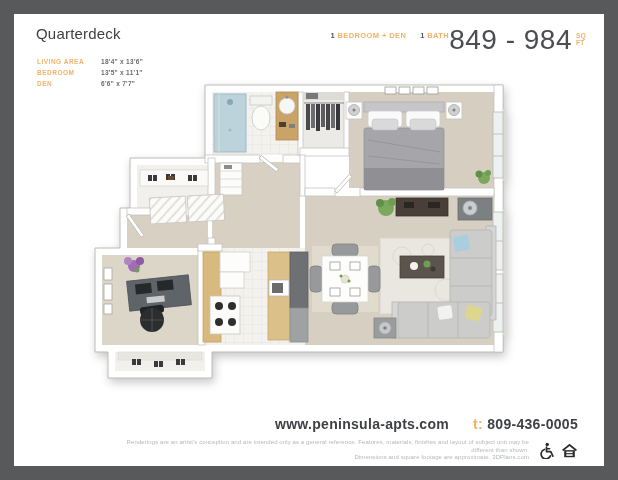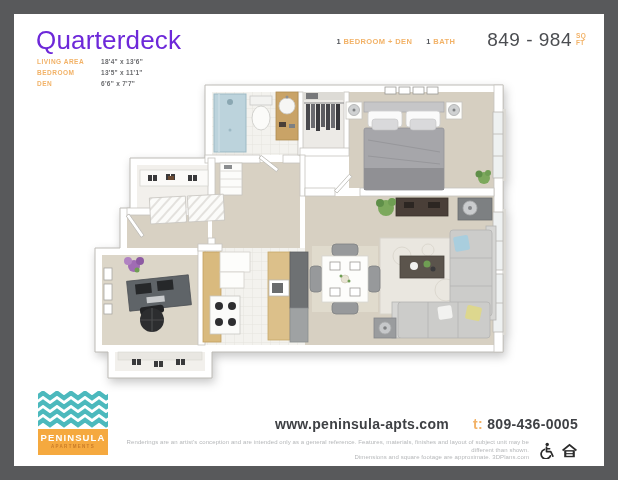--- a/index.html
+++ b/index.html
@@ -8,35 +8,35 @@
     background:#58595b;
     font-family:"Liberation Sans", sans-serif;
   }
   .page{
     position:absolute;left:14px;top:14px;width:590px;height:452px;
     background:#ffffff;
   }
   
   .title{
     position:absolute;left:22px;top:11px;
-    font-size:26px;font-weight:400;color:#6d28d9;letter-spacing:.2px;
+    font-size:15px;font-weight:400;color:#404040;letter-spacing:.2px;
   }
   .specs{position:absolute;left:23px;top:42px;}
   .spec-row{display:flex;line-height:11px;}
   .spec-label{
     width:64px;font-size:6.5px;font-weight:bold;color:#f2b267;letter-spacing:.5px;
   }
   .spec-value{font-size:6.5px;font-weight:bold;color:#6a6b6e;letter-spacing:.3px;}
   .summary{position:absolute;top:13px;right:18px;display:flex;align-items:flex-start;}
-  .cap-group{margin-top:10px;font-size:7.5px;font-weight:bold;letter-spacing:.4px;white-space:nowrap;}
+  .cap-group{margin-top:4px;font-size:7.5px;font-weight:bold;letter-spacing:.4px;white-space:nowrap;}
   .cap-num{color:#54565b;}
   .cap-label{color:#f2b267;}
   .sqft-range{
-    font-size:19px;color:#4b4d51;font-weight:500;letter-spacing:.5px;
-    margin-left:32px;line-height:26px;
+    font-size:28px;color:#4b4d51;font-weight:500;letter-spacing:.5px;
+    margin-left:0;line-height:26px;
   }
   .sqft-unit{display:flex;flex-direction:column;margin-left:4px;margin-top:5px;
     font-size:6.5px;font-weight:bold;color:#f2b267;line-height:7px;letter-spacing:.3px;}
   
   .floorplan{
     position:absolute;left:71px;top:66px;width:440px;height:315px;
   }
   .floorplan svg{filter:drop-shadow(2px 4px 5px rgba(0,0,0,.22));}
   
   .logo{position:absolute;left:24px;top:377px;width:70px;height:64px;}
@@ -353,35 +353,20 @@
             <rect x="350" y="288" width="10" height="8"></rect>
           </g>
           <circle cx="345" cy="279" r="4" fill="#e8e3d2" stroke="#c9c4b2" stroke-width="0.6"></circle>
           <circle cx="341" cy="276" r="1.5" fill="#6f9e53"></circle>
           <circle cx="349" cy="281" r="1.5" fill="#6f9e53"></circle>
         </g>
       </g>
     </svg>
   </div>
 
-  <div class="logo">
-    <svg width="70" height="38" viewBox="0 0 70 38" xmlns="http://www.w3.org/2000/svg">
-      <rect width="70" height="38" fill="#ffffff"></rect>
-      <g fill="none" stroke="#4cb9bd" stroke-width="4.6">
-        <path d="M-2 7 L5 2 L12 7 L19 2 L26 7 L33 2 L40 7 L47 2 L54 7 L61 2 L68 7 L75 2"></path>
-        <path d="M-2 16 L5 11 L12 16 L19 11 L26 16 L33 11 L40 16 L47 11 L54 16 L61 11 L68 16 L75 11"></path>
-        <path d="M-2 25 L5 20 L12 25 L19 20 L26 25 L33 20 L40 25 L47 20 L54 25 L61 20 L68 25 L75 20"></path>
-        <path d="M-2 34 L5 29 L12 34 L19 29 L26 34 L33 29 L40 34 L47 29 L54 34 L61 29 L68 34 L75 29"></path>
-      </g>
-    </svg>
-    <div class="logo-band">
-      <div class="logo-brand">PENINSULA</div>
-      <div class="logo-sub">APARTMENTS</div>
-    </div>
-  </div>
 
   <div class="footer-right">
     <div class="contact-row">
       <span>www.peninsula-apts.com</span>
       <span>
         <span class="phone-prefix">t:</span>
         <span>809-436-0005</span>
       </span>
     </div>
     <div class="legal-row">

